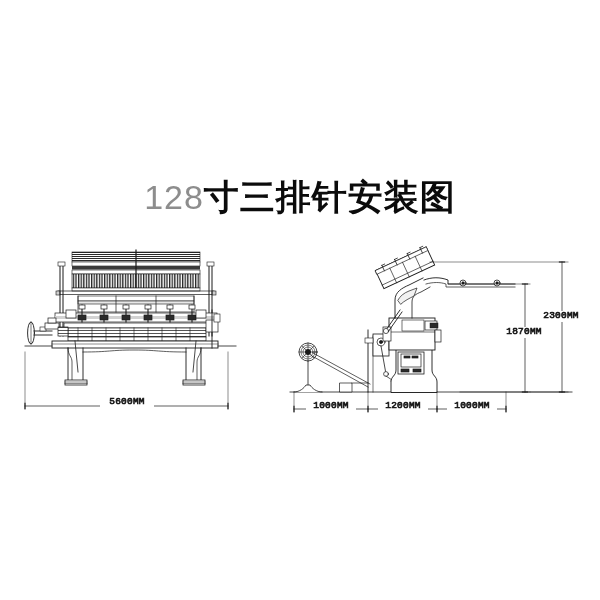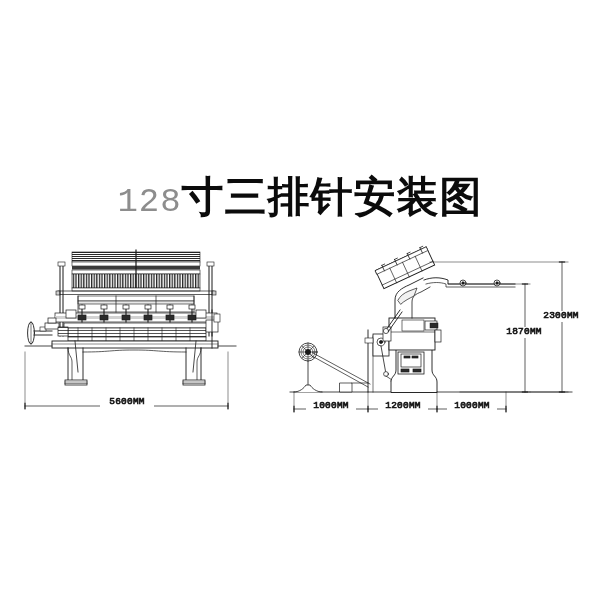--- a/index.html
+++ b/index.html
@@ -23,29 +23,29 @@
     text-align: center;
     font-family: "Liberation Serif", serif;
     font-size: 35px;
     line-height: 42px;
     color: #111111;
     letter-spacing: 1px;
     white-space: nowrap;
   }
   #title .num {
     color: #8d8d8d;
-    font-family: Liberation Mono, monospace;
+    font-family: Liberation Sans, sans-serif;
     font-weight: 400;
     font-size: 34px;
   }
   #title .cjk {
     color: #0b0b0b;
     font-weight: 700;
     font-family: "DejaVu Sans", sans-serif;
-    font-size: 42px;
+    font-size: 35px;
   }
   #drawing {
     position: absolute;
     left: 0;
     top: 0;
   }
   .dimtext {
     font-family: "Liberation Mono", monospace;
     font-size: 9.5px;
     fill: #1a1a1a;

